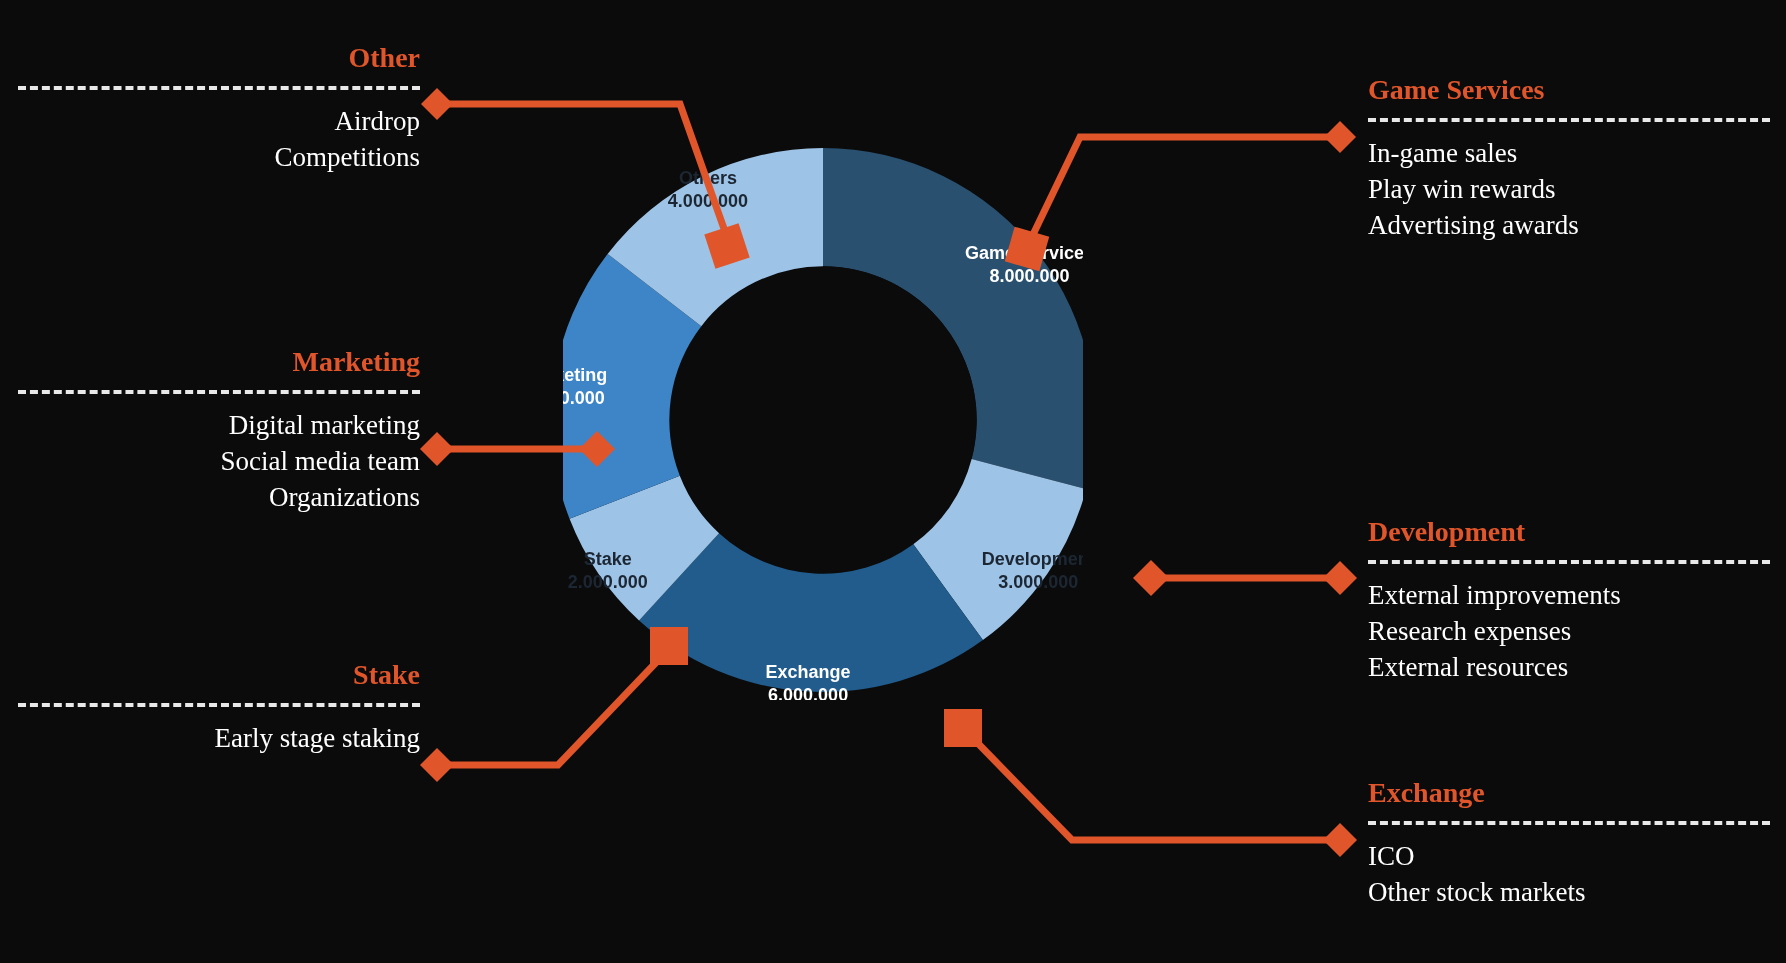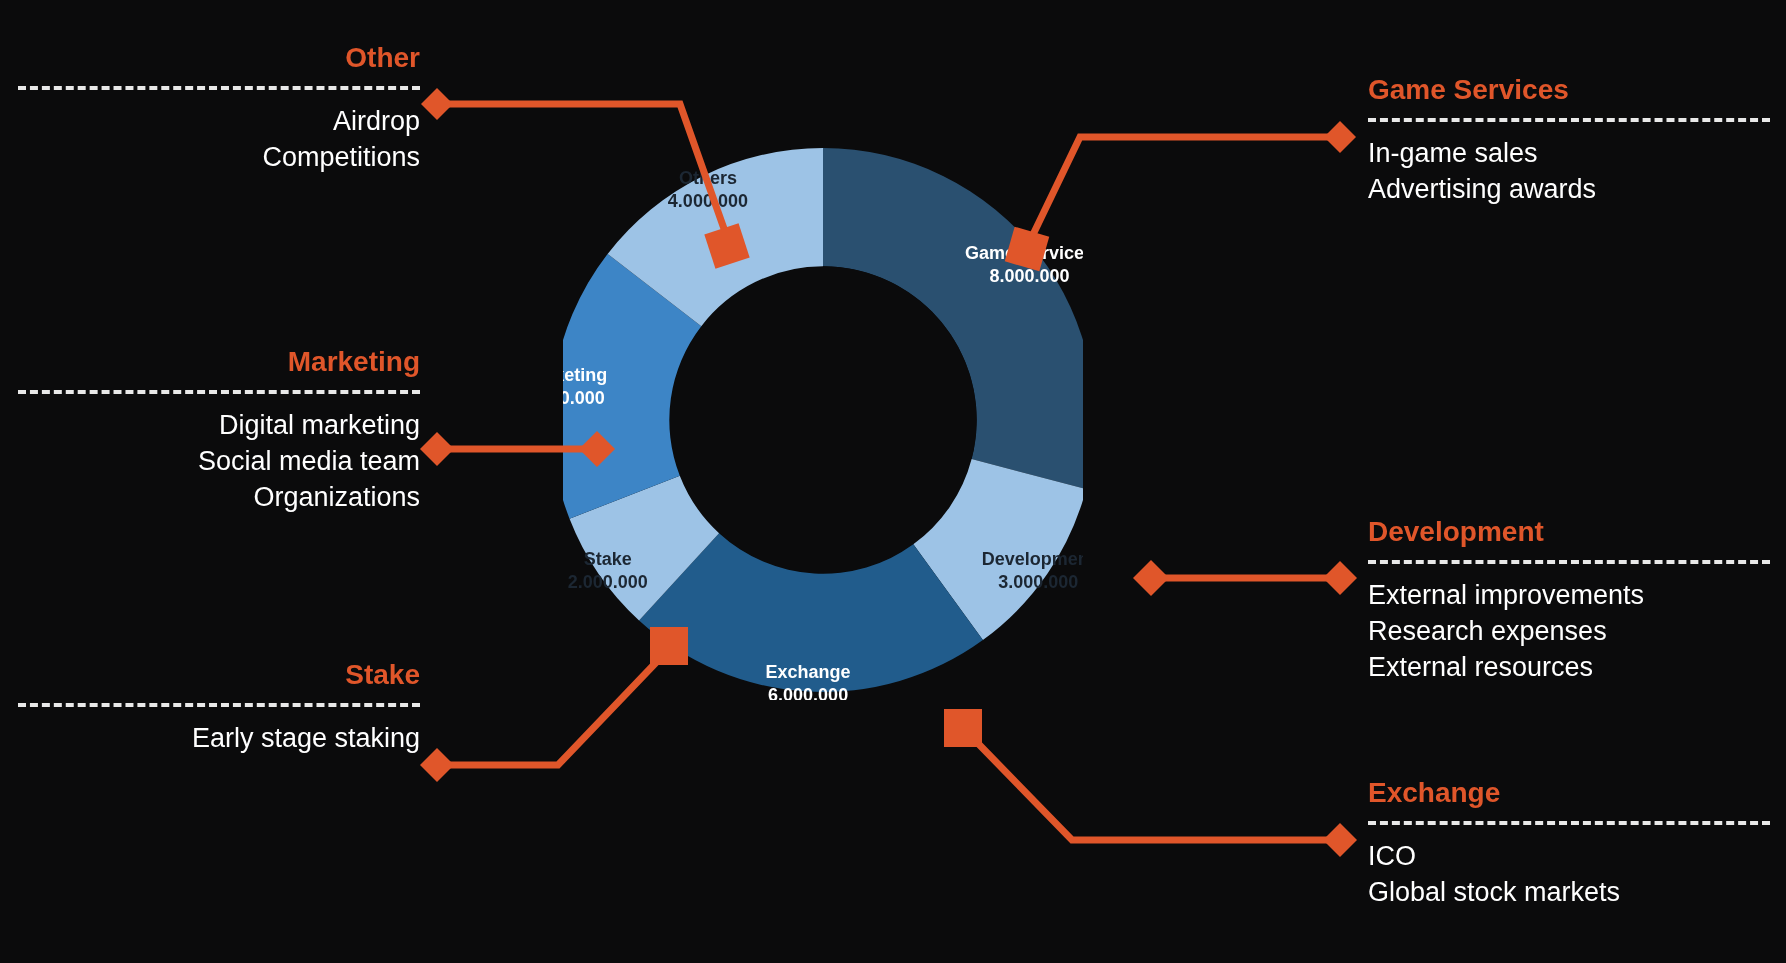--- a/index.html
+++ b/index.html
@@ -19,20 +19,21 @@
     left: 0; top: 0;
     width: 1786px;
     height: 963px;
     background: #0B0B0C;
   }
 
   
   .callout {
     position: absolute;
     width: 402px;
+    font-family: Liberation Serif, serif;
   }
   .callout .cg-title {
     font-size: 28px;
     font-weight: bold;
     color: #E0562A;
     line-height: 1.0;
     white-space: nowrap;
   }
   .callout .cg-rule {
     height: 0;
@@ -175,36 +176,37 @@
     <div class="cg-items">
       <div class="cg-item">Early stage staking</div>
     </div>
   </div>
 
   <div class="callout right" style="left:1368px; top:76px;">
     <div class="cg-title">Game Services</div>
     <div class="cg-rule"></div>
     <div class="cg-items">
       <div class="cg-item">In-game sales</div>
+      <div class="cg-item">Play win rewards</div>
       <div class="cg-item">Advertising awards</div>
     </div>
   </div>
 
   <div class="callout right" style="left:1368px; top:518px;">
     <div class="cg-title">Development</div>
     <div class="cg-rule"></div>
     <div class="cg-items">
       <div class="cg-item">External improvements</div>
       <div class="cg-item">Research expenses</div>
       <div class="cg-item">External resources</div>
     </div>
   </div>
 
   <div class="callout right" style="left:1368px; top:779px;">
     <div class="cg-title">Exchange</div>
     <div class="cg-rule"></div>
     <div class="cg-items">
       <div class="cg-item">ICO</div>
-      <div class="cg-item">Global stock markets</div>
+      <div class="cg-item">Other stock markets</div>
     </div>
   </div>
 
 </div>
 
 </body></html>

